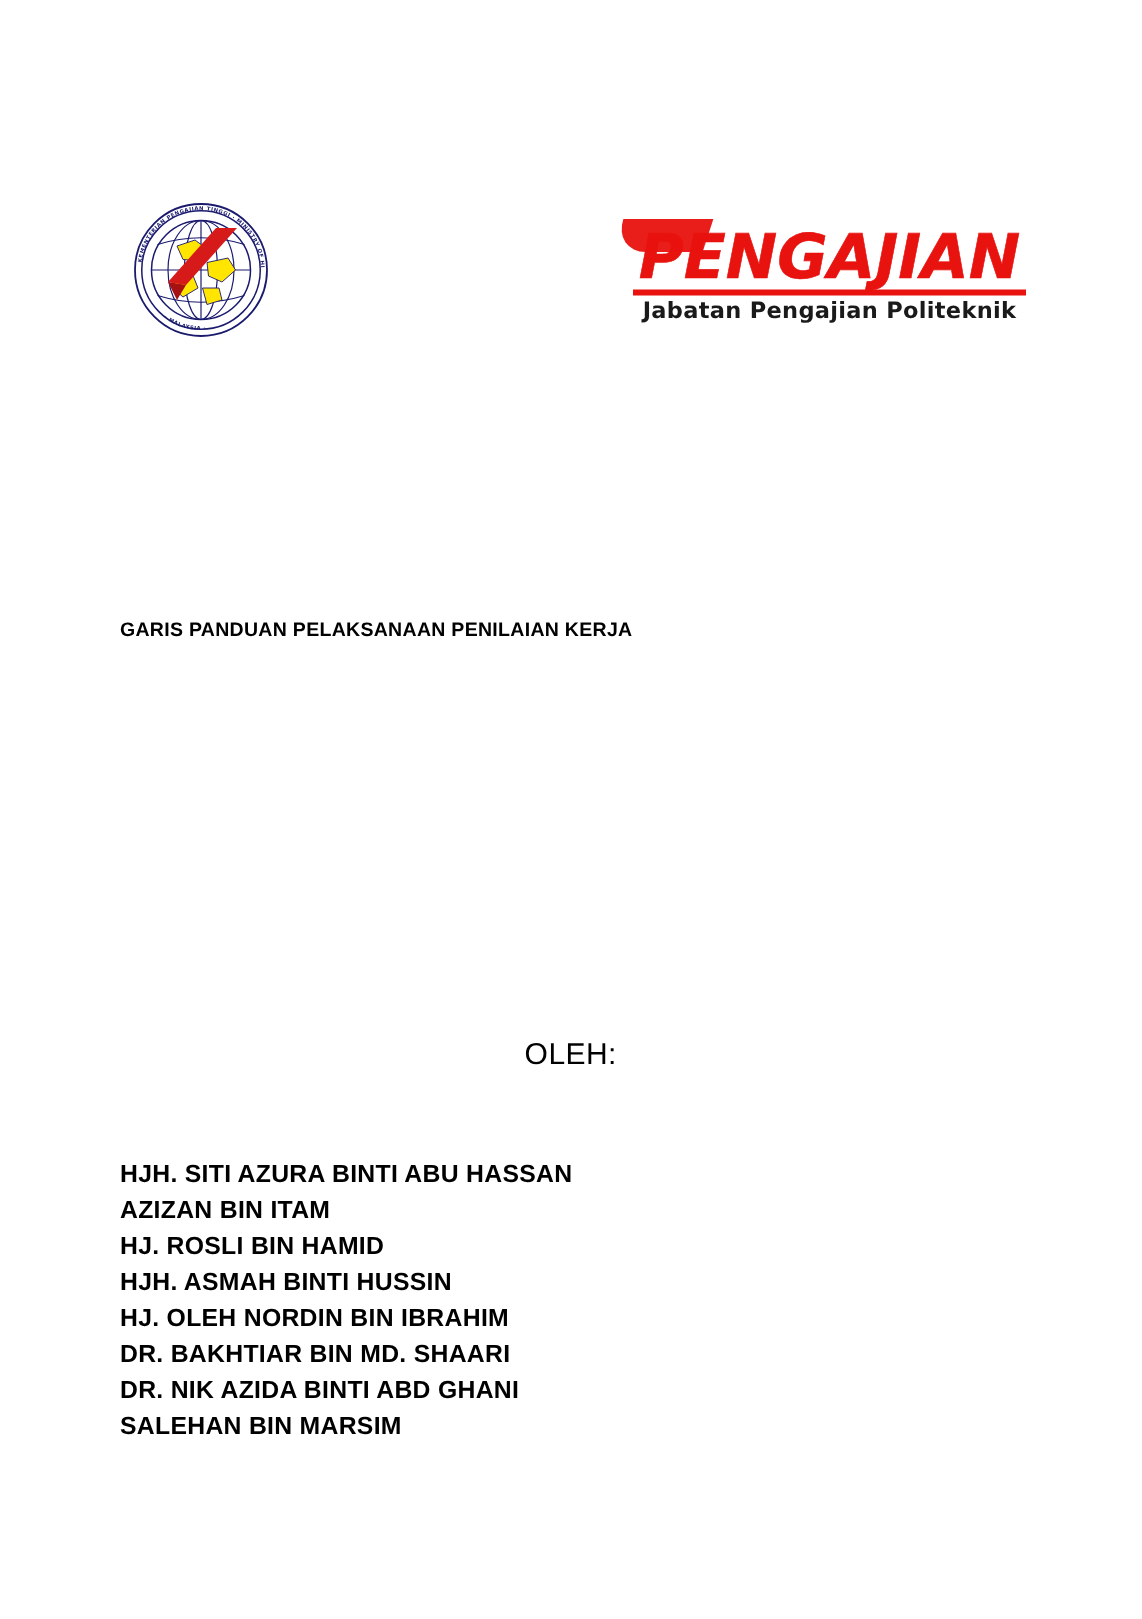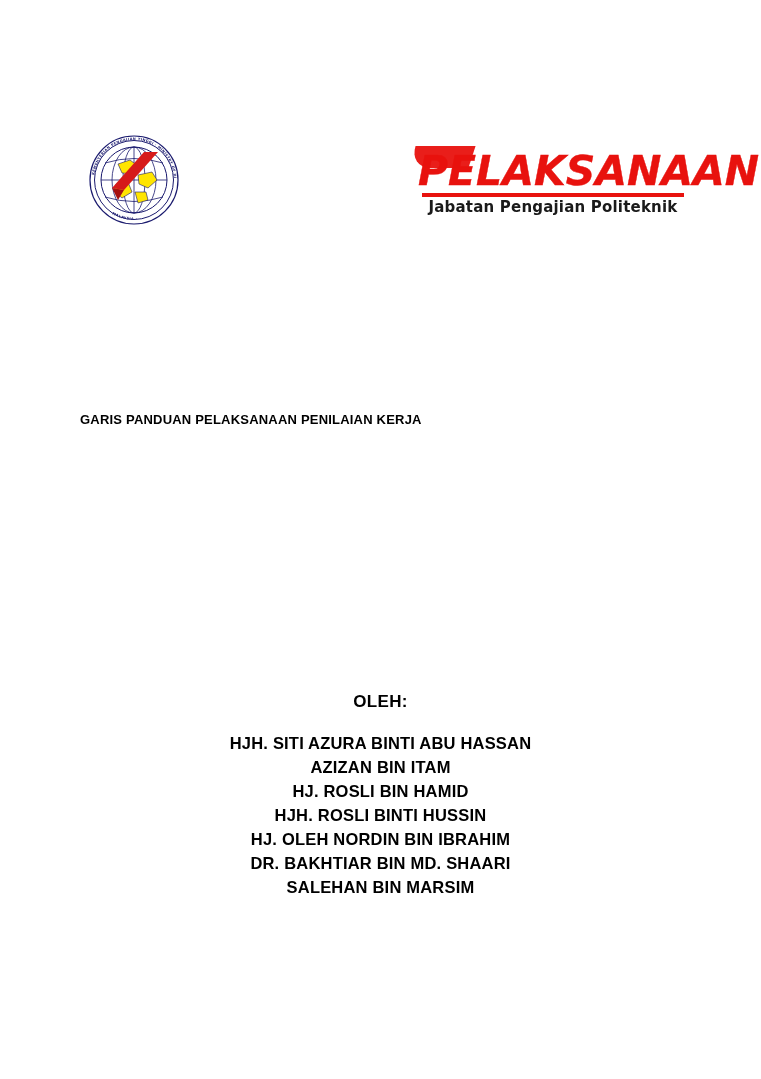--- a/index.html
+++ b/index.html
@@ -103,32 +103,31 @@
     letter-spacing: 0.2px;
   }
 
   
   .oleh {
     position: absolute;
     left: 80px;
     top: 692px;
     width: 601px;
     text-align: center;
-    font-size: 17px;
-    font-weight: bold;
+    font-size: 20px;
+    font-weight: normal;
     letter-spacing: 0.3px;
   }
 
   
   .authors {
     position: absolute;
     left: 80px;
-    top: 731px;
+    top: 771px;
     width: 601px;
-    text-align: center;
   }
   .author-line {
     font-size: 16.5px;
     font-weight: bold;
     line-height: 24px;
     letter-spacing: 0.2px;
   }
 </style>
 </head>
 <body>
@@ -176,36 +175,37 @@
           </text>
           <text>
             <textPath href="#ringBot" startOffset="30%">· MALAYSIA ·</textPath>
           </text>
         </g>
       </svg>
     </div>
 
     <div class="politeknik">
       <div class="pk-swoosh"></div>
-      <div class="pk-word">PELAKSANAAN</div>
+      <div class="pk-word">PENGAJIAN</div>
       <div class="pk-bar"></div>
       <div class="pk-sub">Jabatan Pengajian Politeknik</div>
     </div>
 
   </div>
 
   <div class="doc-title">
     <div>GARIS PANDUAN PELAKSANAAN PENILAIAN KERJA</div>
   </div>
 
   <div class="oleh">OLEH:</div>
 
   <div class="authors">
     <div class="author-line">HJH. SITI AZURA BINTI ABU HASSAN</div>
     <div class="author-line">AZIZAN BIN ITAM</div>
     <div class="author-line">HJ. ROSLI BIN HAMID</div>
-    <div class="author-line">HJH. ROSLI BINTI HUSSIN</div>
+    <div class="author-line">HJH. ASMAH BINTI HUSSIN</div>
     <div class="author-line">HJ. OLEH NORDIN BIN IBRAHIM</div>
     <div class="author-line">DR. BAKHTIAR BIN MD. SHAARI</div>
+    <div class="author-line">DR. NIK AZIDA BINTI ABD GHANI</div>
     <div class="author-line">SALEHAN BIN MARSIM</div>
   </div>
 
 </div>
 
 </body></html>

